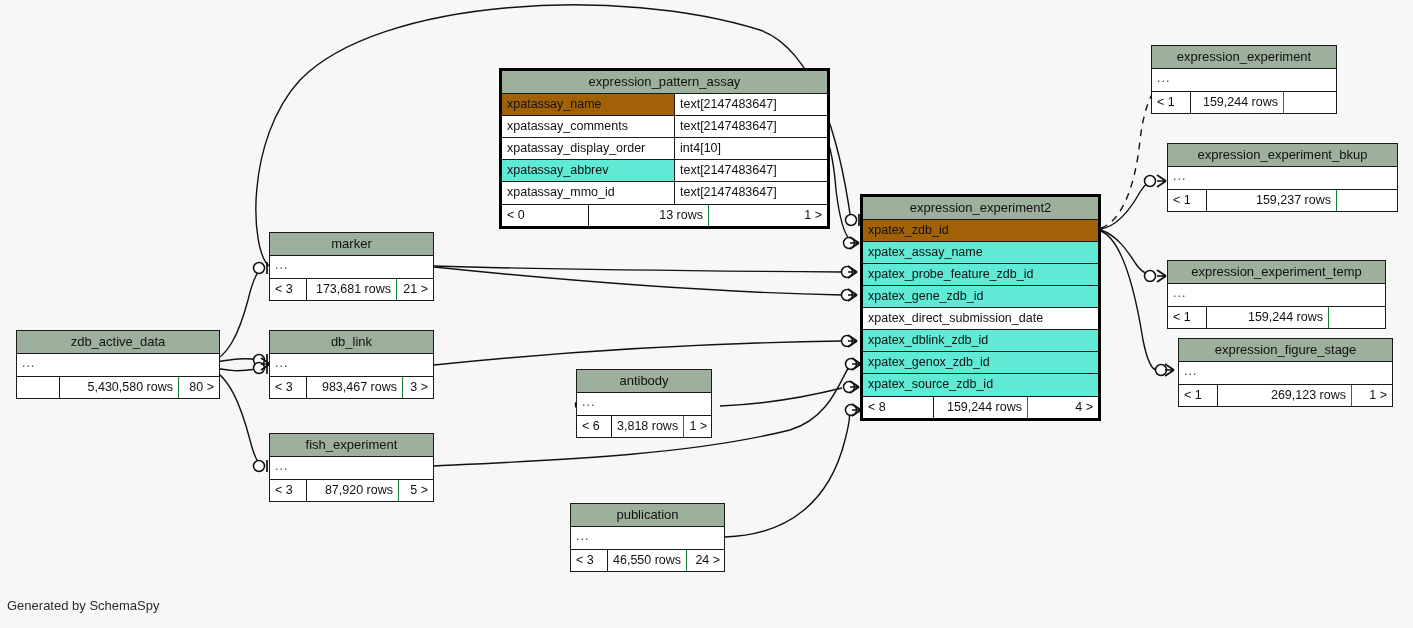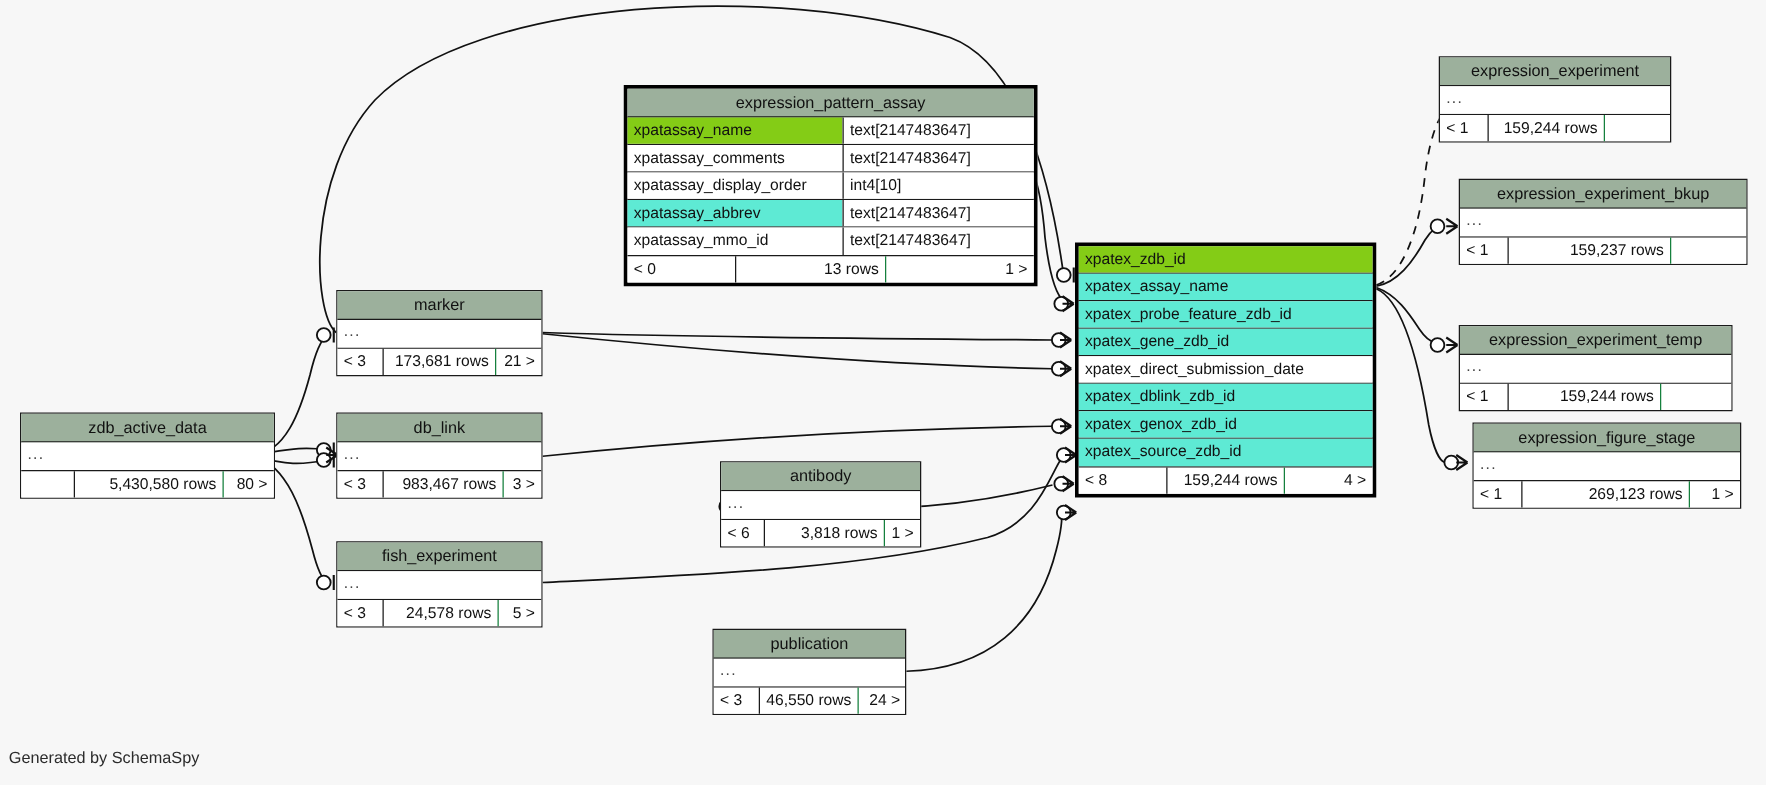--- a/index.html
+++ b/index.html
@@ -46,21 +46,21 @@
     white-space:nowrap;
     overflow:hidden;
     box-sizing:border-box;
   }
   .row .ty{
     padding:2px 4px 2px 5px;
     white-space:nowrap;
     border-left:1px solid #1a1a1a;
     box-sizing:border-box;
   }
-  .row.pk .nm{background:#84cc16;}
+  .row.pk .nm{background:#a16207;}
   .row.fk .nm{background:#5eead4;}
   .row.plain .nm{background:#ffffff;}
   .row.pk .ty,.row.fk .ty,.row.plain .ty{background:#ffffff;}
   .row.ellipsis .nm{background:#ffffff;color:#444;letter-spacing:1px;padding-top:1px;}
   .foot{
     display:flex;
     border-top:1px solid #1a1a1a;
     height:22px;
     line-height:17px;
     box-sizing:border-box;
@@ -102,21 +102,21 @@
   #t-marker .foot .fr{width:36px;}
 
   #t-dblink{left:269px;top:330px;width:165px;}
   #t-dblink .foot .fl{width:36px;}
   #t-dblink .foot .fr{width:30px;}
 
   #t-fish{left:269px;top:433px;width:165px;}
   #t-fish .foot .fl{width:36px;}
   #t-fish .foot .fr{width:34px;}
 
-  #t-antibody{left:576px;top:369px;width:161px;}
+  #t-antibody{left:576px;top:369px;width:136px;}
   #t-antibody .foot .fl{width:34px;}
   #t-antibody .foot .fr{width:28px;}
 
   #t-publication{left:570px;top:503px;width:155px;}
   #t-publication .foot .fl{width:36px;}
   #t-publication .foot .fr{width:38px;}
 
   #t-ee{left:1151px;top:45px;width:186px;}
   #t-ee .foot .fl{width:38px;}
   #t-ee .foot .fr{width:52px;}
@@ -248,20 +248,21 @@
       </div>
     </div>
     <div class="foot">
       <div class="fl">&lt; 0</div>
       <div class="fc">13 rows</div>
       <div class="fr">1 &gt;</div>
     </div>
   </div>
 
   <div class="tbl focus" id="t-ee2">
+    <div class="hdr">expression_experiment2</div>
     <div class="rows">
       <div class="row pk">
           <div class="nm">xpatex_zdb_id</div>
         </div>
       <div class="row fk">
           <div class="nm">xpatex_assay_name</div>
         </div>
       <div class="row fk">
           <div class="nm">xpatex_probe_feature_zdb_id</div>
         </div>
@@ -332,21 +333,21 @@
 
   <div class="tbl" id="t-fish">
     <div class="hdr">fish_experiment</div>
     <div class="rows">
       <div class="row ellipsis">
           <div class="nm">...</div>
         </div>
     </div>
     <div class="foot">
       <div class="fl">&lt; 3</div>
-      <div class="fc">24,578 rows</div>
+      <div class="fc">87,920 rows</div>
       <div class="fr">5 &gt;</div>
     </div>
   </div>
 
   <div class="tbl" id="t-antibody">
     <div class="hdr">antibody</div>
     <div class="rows">
       <div class="row ellipsis">
           <div class="nm">...</div>
         </div>

